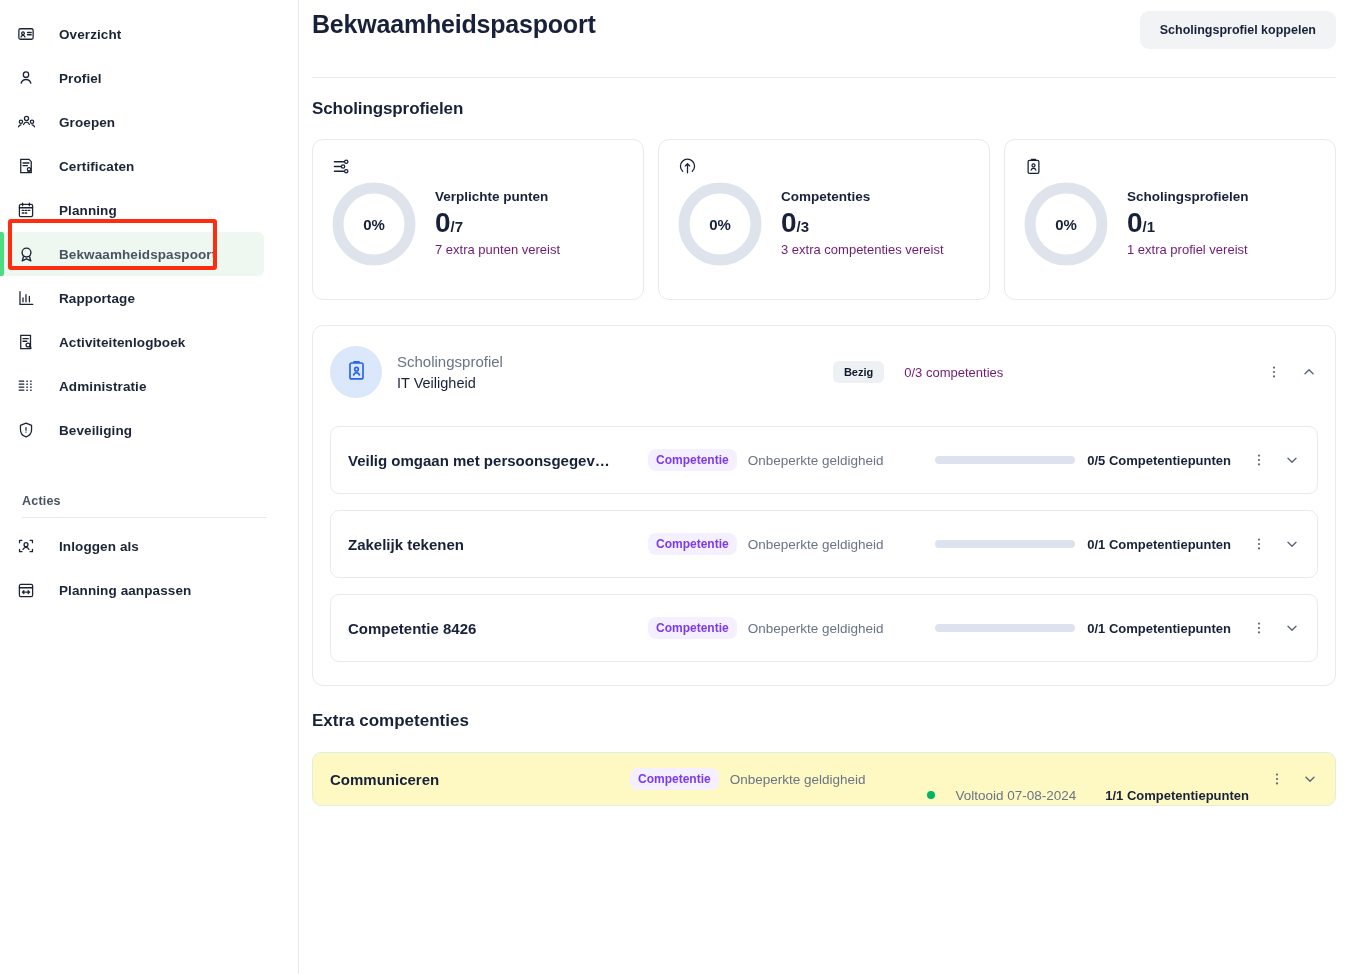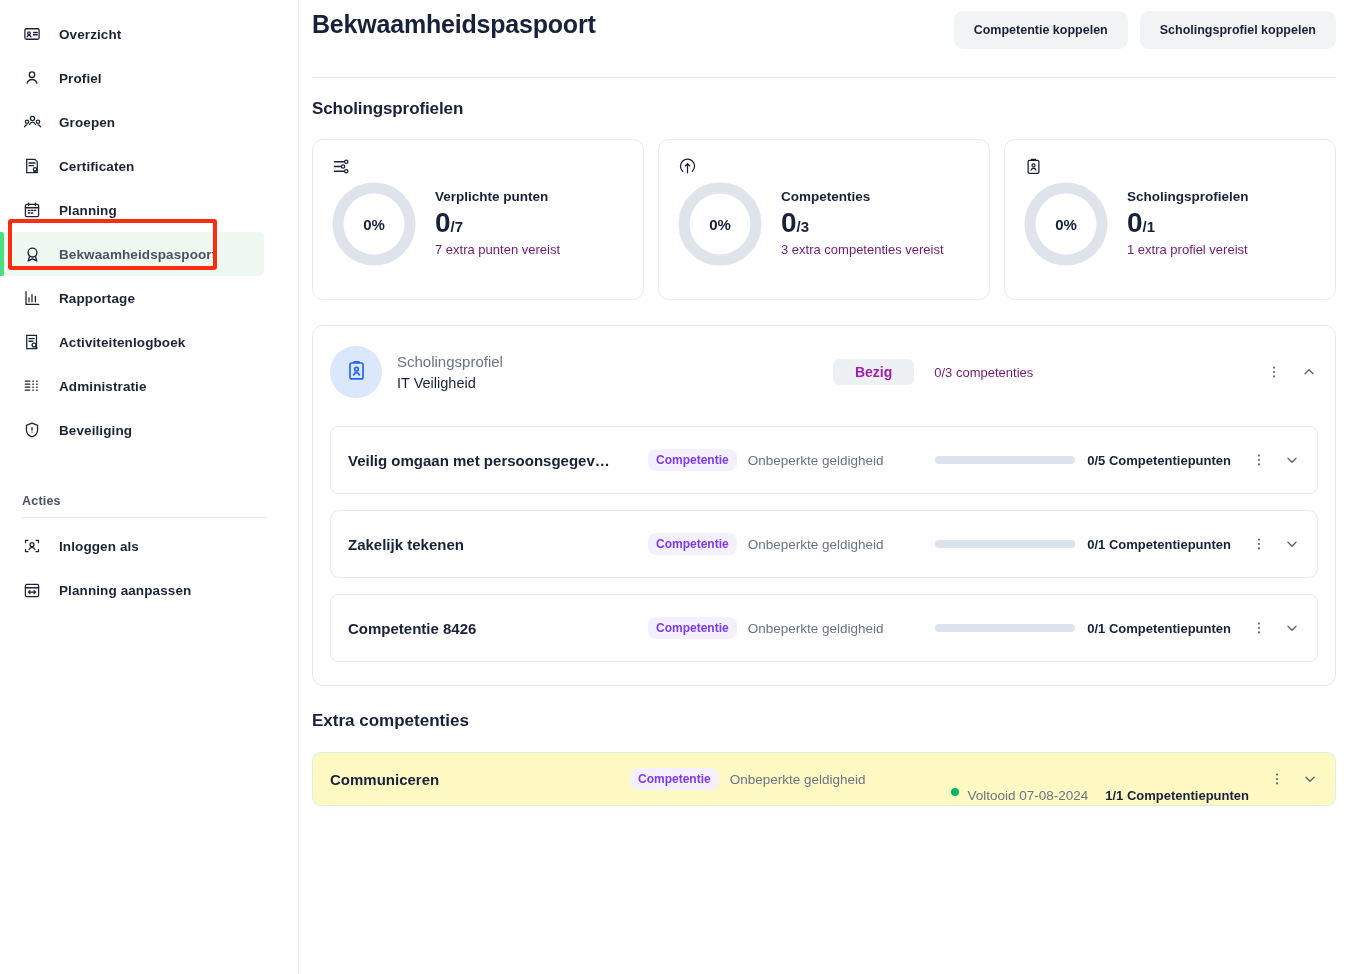--- a/index.html
+++ b/index.html
@@ -17,22 +17,22 @@
     width: 299px; height: 974px;
     background: #ffffff;
     border-right: 1px solid #e8eaee;
     position: relative;
     flex: 0 0 299px;
     padding-top: 12px;
   }
   .nav-item {
     display: flex; align-items: center;
     height: 44px;
-    padding-left: 22px;
-    gap: 17px;
+    padding-left: 16px;
+    gap: 23px;
     position: relative;
     cursor: pointer;
   }
   .nav-item .ico {
     width: 20px; height: 20px;
     display: flex; align-items: center; justify-content: center;
     flex: 0 0 20px;
     color: #1b2436;
   }
   .nav-item .lbl {
@@ -180,24 +180,24 @@
     display: flex; align-items: center; justify-content: center;
     flex: 0 0 52px;
     color: #2563eb;
   }
   .profile-names { margin-left: 15px; }
   .profile-kicker { font-size: 15px; color: #6a7485; line-height: 1.5; }
   .profile-name { font-size: 14.5px; font-weight: 400; color: #18213a; line-height: 1.4; }
   .badge-bezig {
     margin-left: 330px;
     background: #eef1f4;
-    color: #a21caf;
-    font-size: 14px; font-weight: 700;
+    color: #0f172a;
+    font-size: 11px; font-weight: 700;
     border-radius: 6px;
-    padding: 5px 22px;
+    padding: 5px 11px;
   }
   .comp-count {
     margin-left: 20px;
     font-size: 13px; color: #701a75;
   }
   .head-actions {
     margin-left: auto;
     display: flex; align-items: center; gap: 17px;
   }
   .kebab, .chev {
@@ -249,21 +249,21 @@
   .extra-title {
     font-size: 17px; font-weight: 700; color: #18213a;
     margin: 25px 0 0 13px;
   }
   .extra-list { margin: 21px 21px 0 13px; }
   .comp-row.done {
     background: #fef9c3;
     border-color: #dcf0e2;
     height: 54px;
   }
-  .status-done { display: flex; align-items: flex-start; gap: 8px; margin-left: auto; margin-top: 32px; }
+  .status-done { display: flex; align-items: center; gap: 20px; margin-left: auto; margin-top: 32px; }
   .dot { width: 8px; height: 8px; border-radius: 50%; background: #00b563; flex: 0 0 8px; }
   .status-txt { font-size: 13.5px; color: #6a7485; white-space: nowrap; }
   .pts-done { font-size: 13px; font-weight: 700; color: #18213a; margin-left: 9px; white-space: nowrap; }
 </style>
 </head>
 <body>
 
 <div class="app">
 
   <aside class="sidebar">
@@ -406,21 +406,20 @@
     </div>
 
     <div class="redbox"></div>
   </aside>
 
   <main class="main">
 
     <div class="header">
       <h1 class="page-title">Bekwaamheidspaspoort</h1>
       <div class="hdr-btns">
-        <button class="pill-btn">Competentie koppelen</button>
         <button class="pill-btn">Scholingsprofiel koppelen</button>
       </div>
     </div>
 
     <div class="divider"></div>
 
     <h2 class="section-title">Scholingsprofielen</h2>
 
     <div class="stat-row">
 

